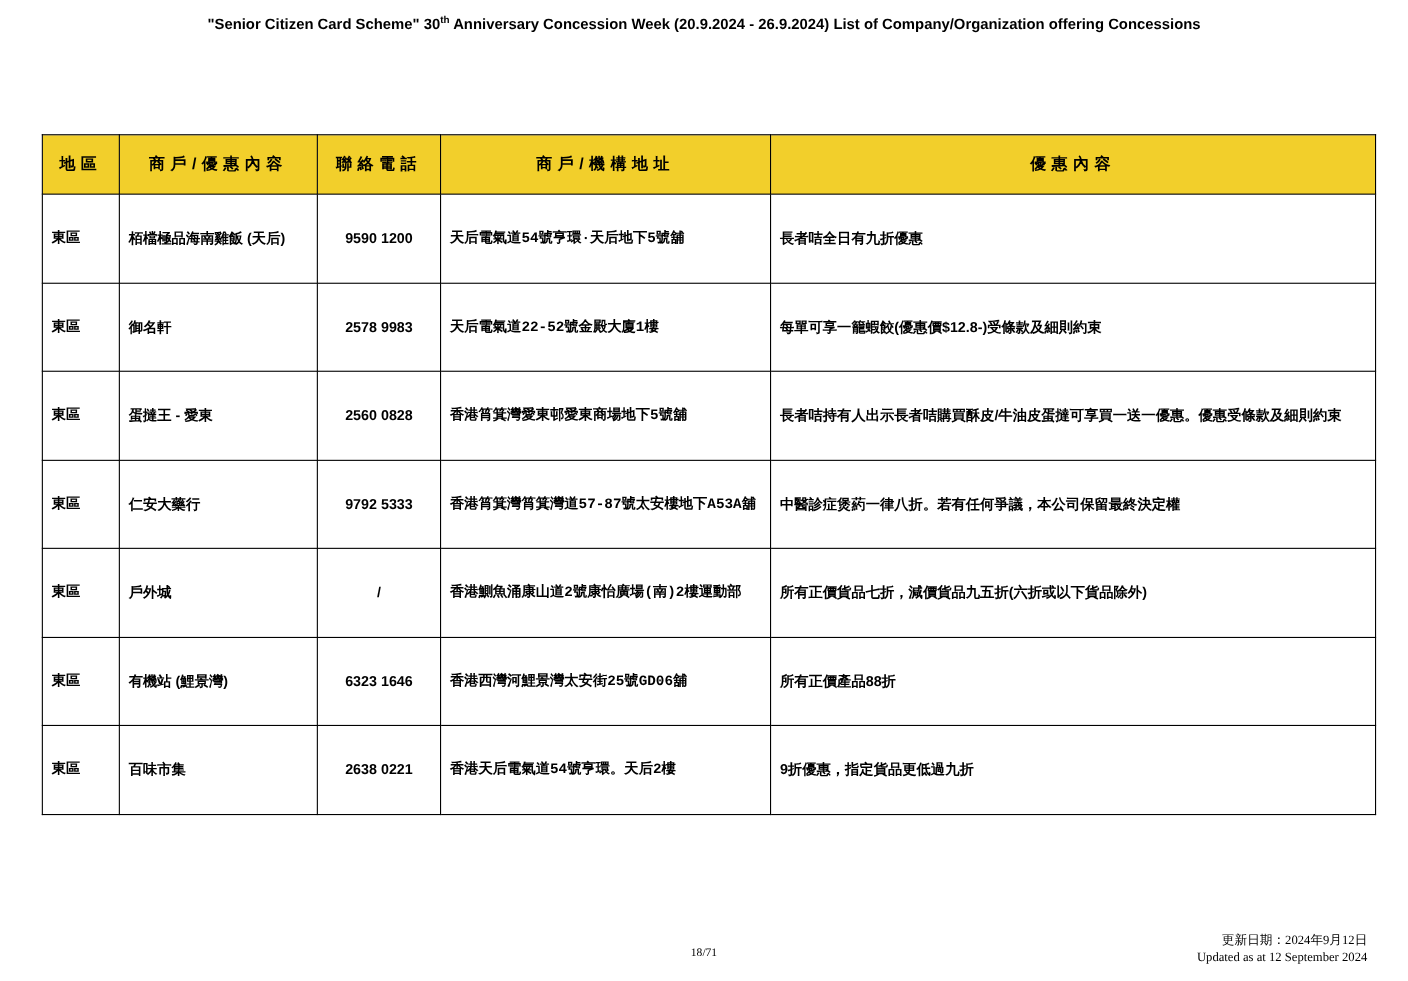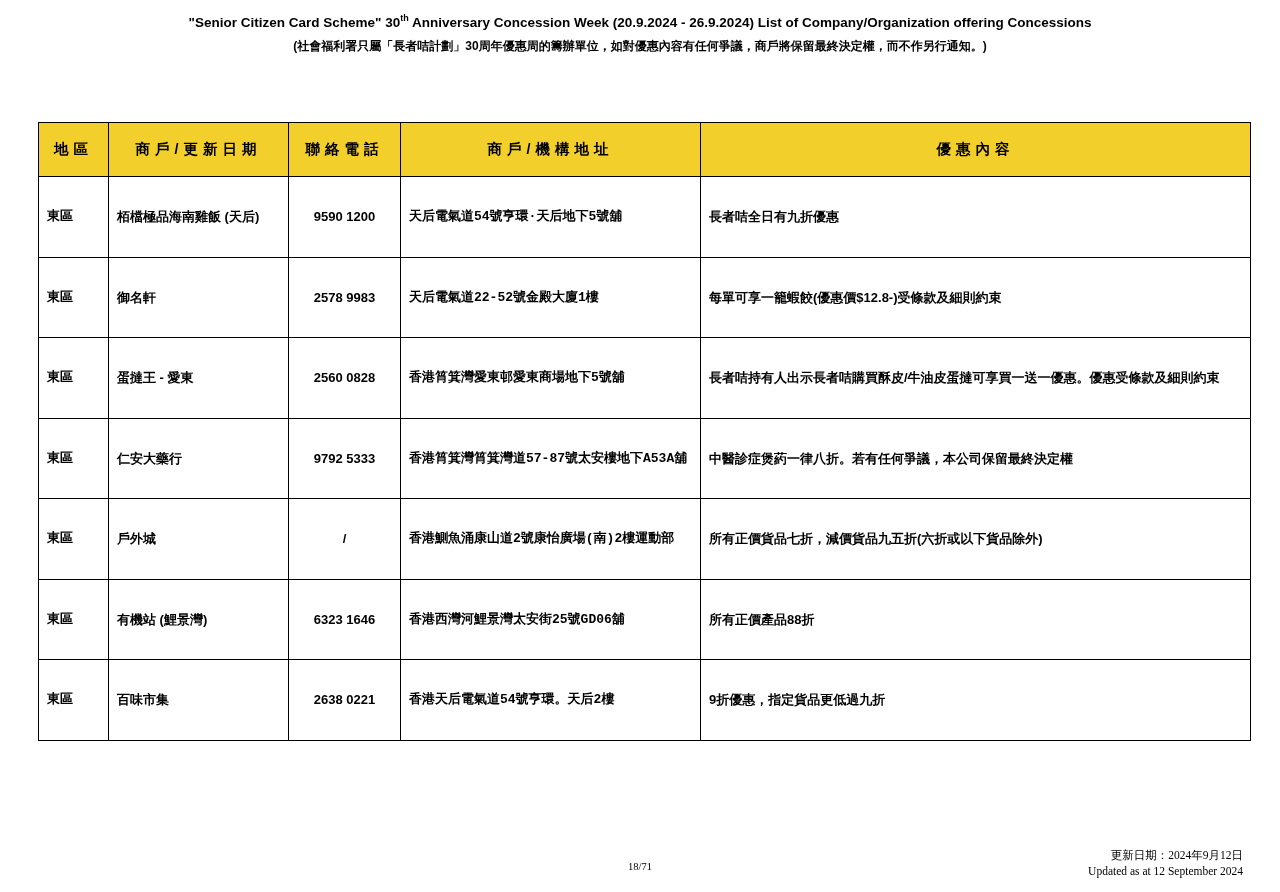--- a/index.html
+++ b/index.html
@@ -76,36 +76,35 @@
     font-size: 11.5px;
     line-height: 16px;
     color: #000;
   }
 </style>
 </head>
 <body>
 
 <div class="header">
   <div class="title-en"><span>"Senior Citizen Card Scheme" 30</span><sup>th</sup><span> Anniversary Concession Week (20.9.2024 - 26.9.2024) List of Company/Organization offering Concessions</span></div>
-  <div class="note-zh">(社會福利署只屬「長者咭計劃」30周年優惠周的籌辦單位，如對優惠內容有任何爭議，商戶將保留最終決定權，而不作另行通知。)</div>
 </div>
 
 <div class="table-wrap">
   <table class="concessions">
     <colgroup>
       <col style="width:70px">
         <col style="width:180px">
         <col style="width:112px">
         <col style="width:300px">
         <col style="width:550px">
     </colgroup>
     <thead>
       <tr>
         <th style="background: rgb(242, 207, 43);">地區</th>
-        <th style="background: rgb(242, 207, 43);">商戶/更新日期</th>
+        <th style="background: rgb(242, 207, 43);">商戶/優惠內容</th>
         <th style="background: rgb(242, 207, 43);">聯絡電話</th>
         <th style="background: rgb(242, 207, 43);">商戶/機構地址</th>
         <th style="background: rgb(242, 207, 43);">優惠內容</th>
       </tr>
     </thead>
     <tbody>
       <tr>
         <td class="c-region">東區</td>
         <td class="c-name">栢檔極品海南雞飯 (天后)</td>
         <td class="c-phone">9590 1200</td>

